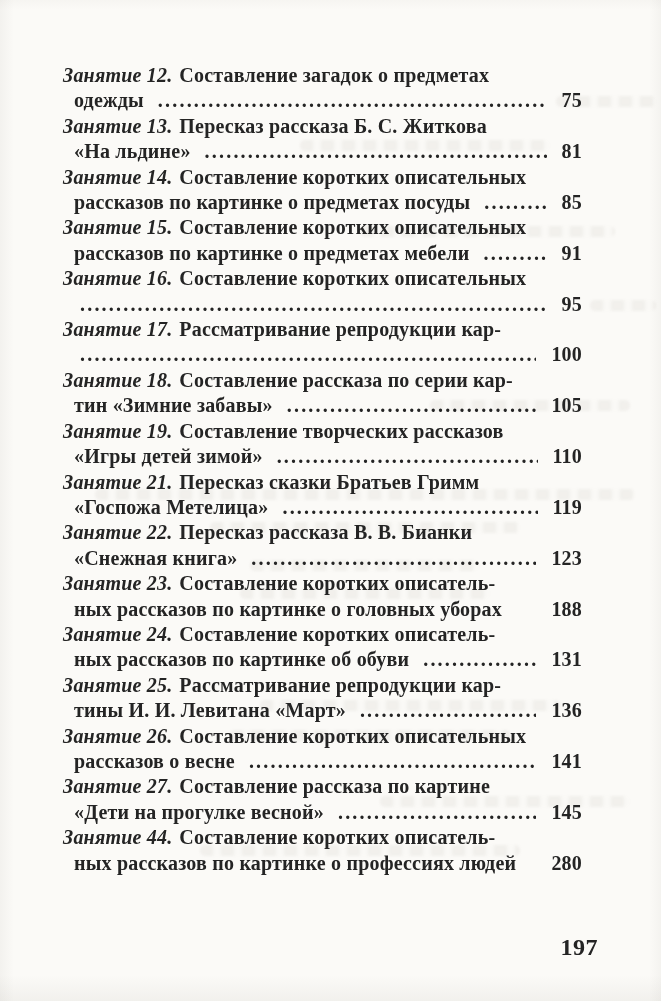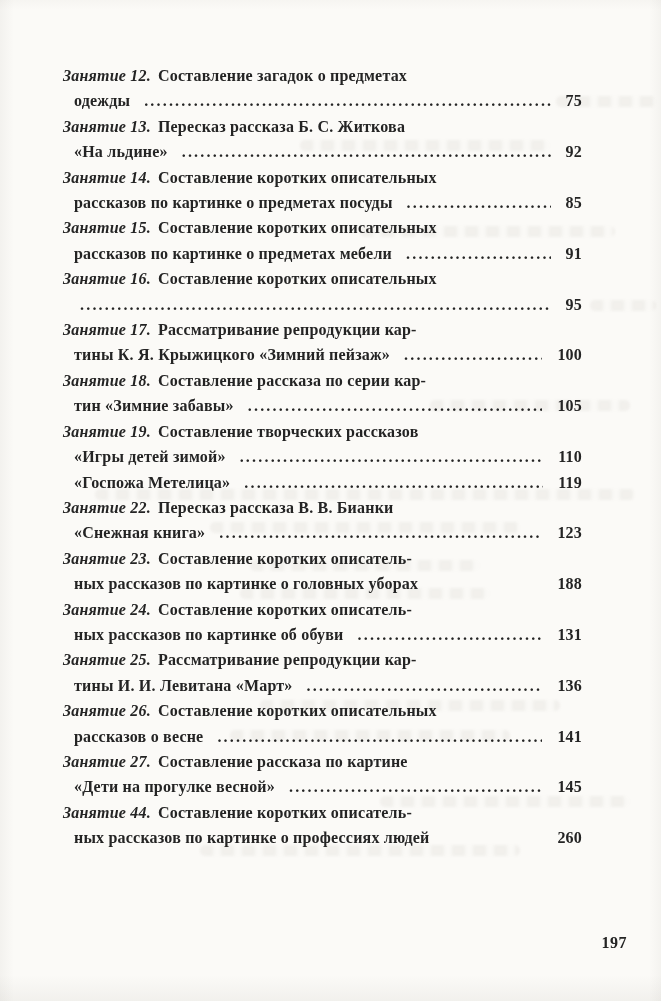--- a/index.html
+++ b/index.html
@@ -38,21 +38,21 @@
     opacity: 0.55;
     pointer-events: none;
   }
   .toc {
     position: absolute;
     left: 63px;
     top: 63px;
     width: 519px;
   }
   .entry {
-    font-size: 16px;
+    font-size: 20px;
     line-height: 25.4px;
     font-weight: 700;
     letter-spacing: 0.2px;
   }
   .line1 {
     white-space: nowrap;
   }
   .lesson-label {
     font-style: italic;
     margin-right: 7px;
@@ -79,22 +79,22 @@
   }
   .leader.nodots::after {
     content: "";
   }
   .pg {
     flex: 0 0 auto;
   }
   .folio {
     position: absolute;
     top: 934px;
-    right: 34px;
-    font-size: 16px;
+    right: 63px;
+    font-size: 24px;
     font-weight: 700;
     letter-spacing: 0.5px;
   }
 </style>
 </head>
 <body>
 
 <div class="page-vignette"></div>
 
 <div class="ghost" style="left:556px; top:96px;  width:100px;"></div>
@@ -123,21 +123,21 @@
     </div>
   </div>
 
   <div class="entry">
     <div class="line1">
       <span class="lesson-label">Занятие 13.</span><span class="title">Пересказ рассказа Б. С. Житкова</span>
     </div>
     <div class="line2">
       <span class="cont">«На льдине»</span>
       <span class="leader"></span>
-      <span class="pg">92</span>
+      <span class="pg">81</span>
     </div>
   </div>
 
   <div class="entry">
     <div class="line1">
       <span class="lesson-label">Занятие 14.</span><span class="title">Составление коротких описательных</span>
     </div>
     <div class="line2">
       <span class="cont">рассказов по картинке о предметах посуды</span>
       <span class="leader"></span>
@@ -164,21 +164,20 @@
       <span class="leader"></span>
       <span class="pg">95</span>
     </div>
   </div>
 
   <div class="entry">
     <div class="line1">
       <span class="lesson-label">Занятие 17.</span><span class="title">Рассматривание репродукции кар-</span>
     </div>
     <div class="line2">
-      <span class="cont">тины К. Я. Крыжицкого «Зимний пейзаж»</span>
       <span class="leader"></span>
       <span class="pg">100</span>
     </div>
   </div>
 
   <div class="entry">
     <div class="line1">
       <span class="lesson-label">Занятие 18.</span><span class="title">Составление рассказа по серии кар-</span>
     </div>
     <div class="line2">
@@ -194,20 +193,23 @@
     </div>
     <div class="line2">
       <span class="cont">«Игры детей зимой»</span>
       <span class="leader"></span>
       <span class="pg">110</span>
     </div>
   </div>
 
 
   <div class="entry">
+    <div class="line1">
+      <span class="lesson-label">Занятие 21.</span><span class="title">Пересказ сказки Братьев Гримм</span>
+    </div>
     <div class="line2">
       <span class="cont">«Госпожа Метелица»</span>
       <span class="leader"></span>
       <span class="pg">119</span>
     </div>
   </div>
 
   <div class="entry">
     <div class="line1">
       <span class="lesson-label">Занятие 22.</span><span class="title">Пересказ рассказа В. В. Бианки</span>
@@ -274,18 +276,18 @@
     </div>
   </div>
 
   <div class="entry">
     <div class="line1">
       <span class="lesson-label">Занятие 44.</span><span class="title">Составление коротких описатель-</span>
     </div>
     <div class="line2">
       <span class="cont">ных рассказов по картинке о профессиях людей</span>
       <span class="leader nodots"></span>
-      <span class="pg">260</span>
+      <span class="pg">280</span>
     </div>
   </div>
 </div>
 
 <div class="folio">197</div>
 
 </body></html>

